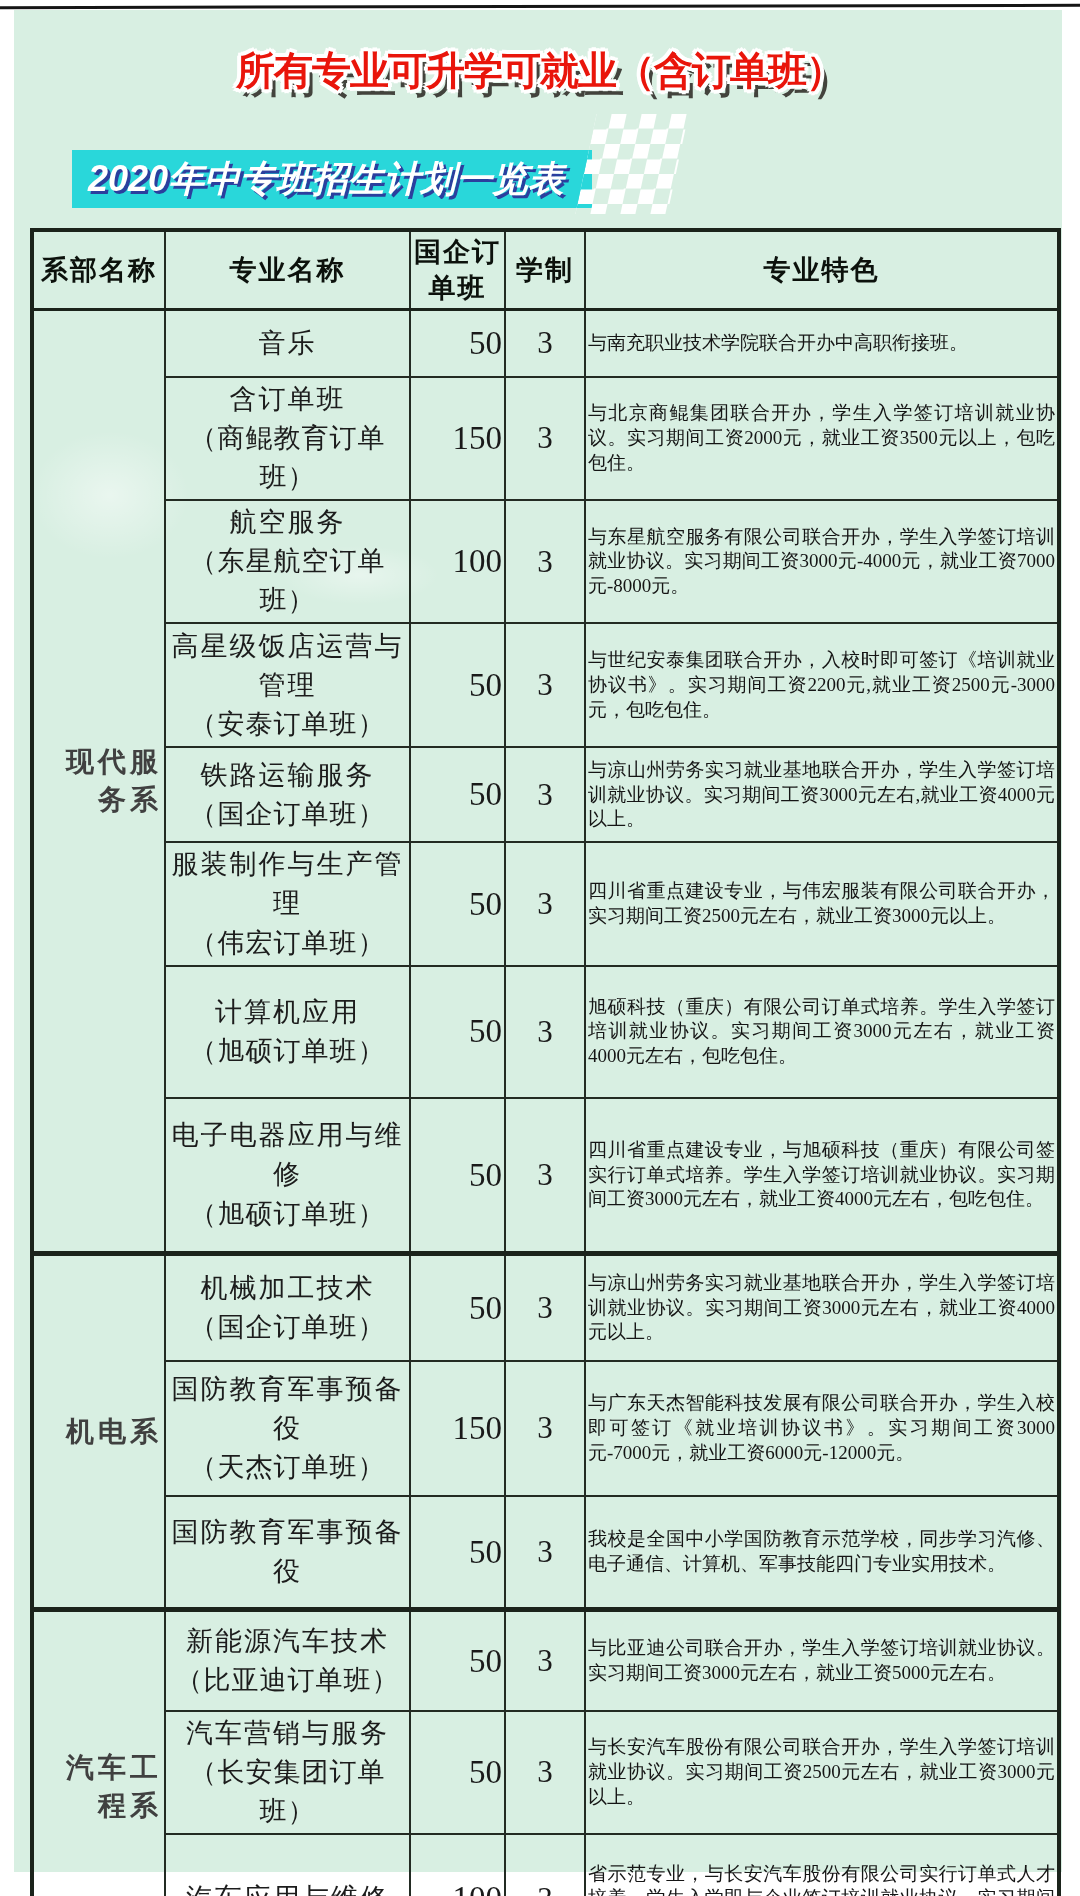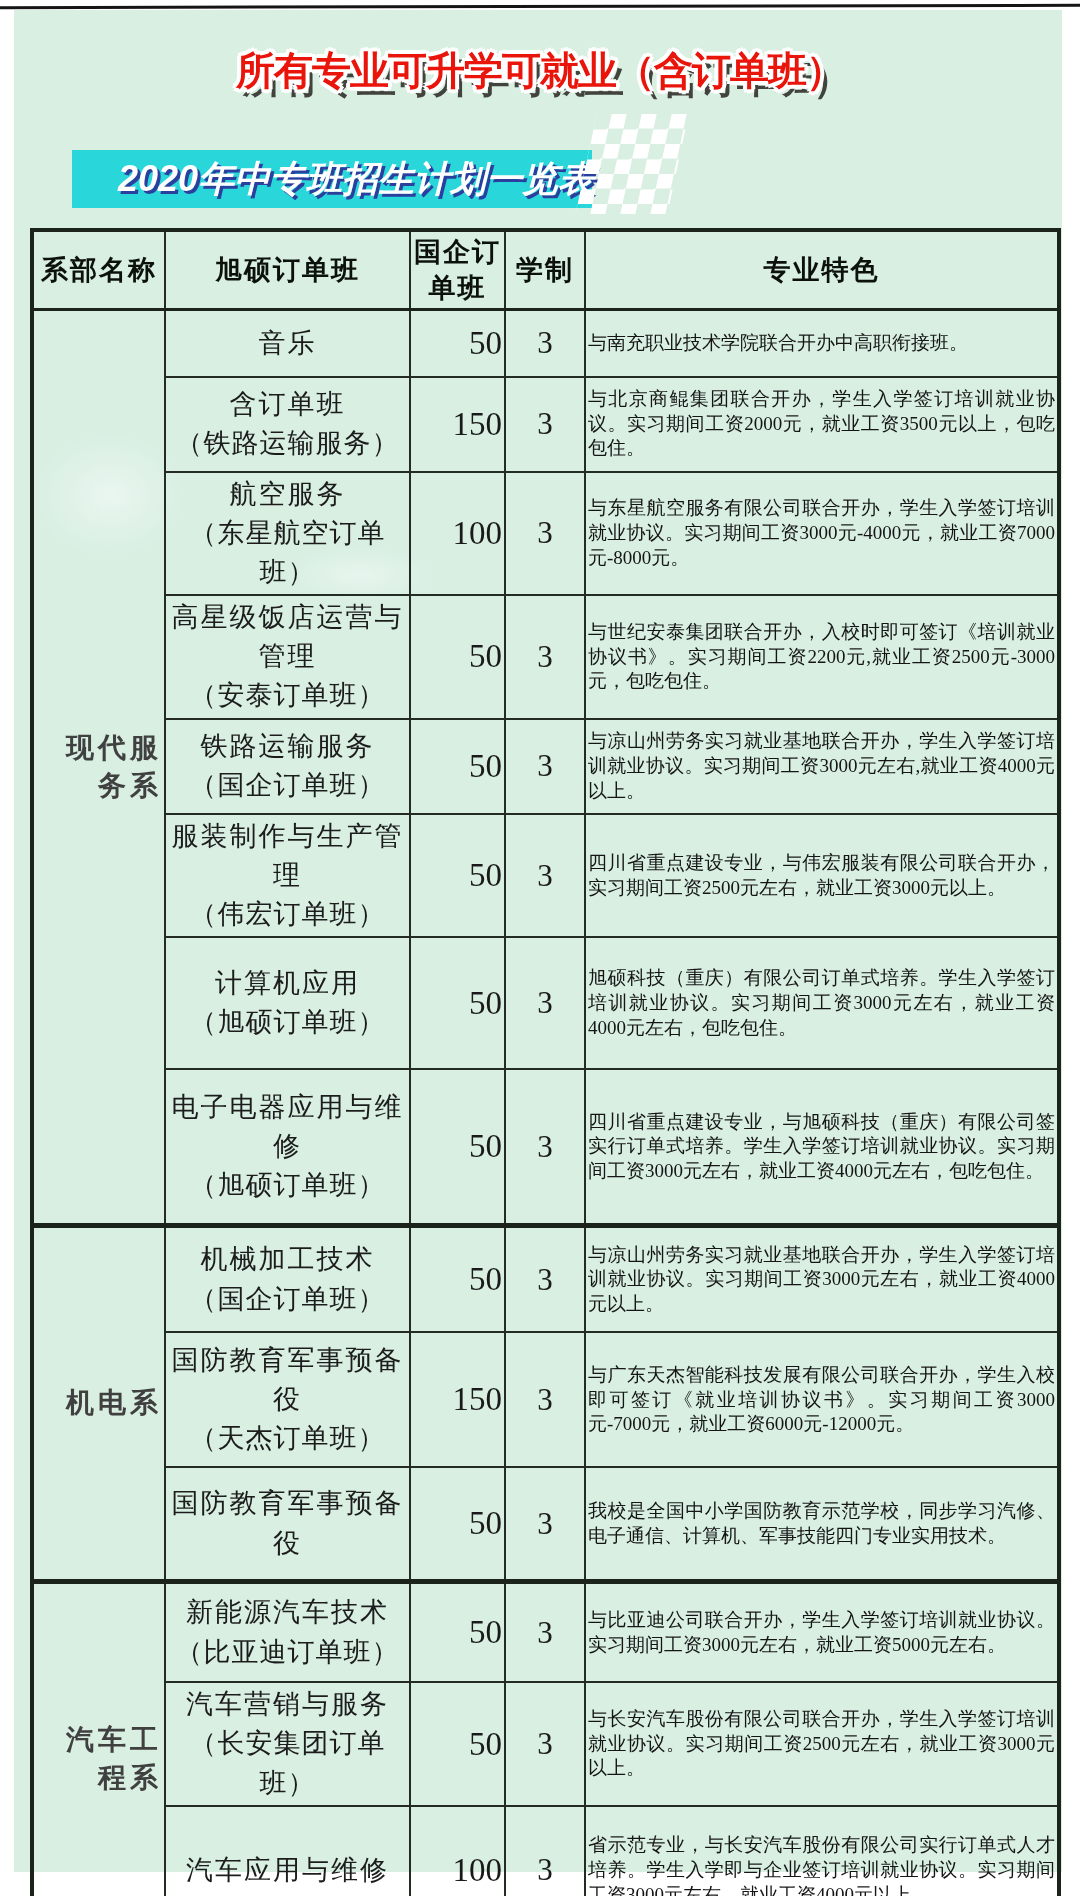--- a/index.html
+++ b/index.html
@@ -20,21 +20,21 @@
     text-shadow:
       -3px -3px 0 #fff, 3px -3px 0 #fff, -3px 3px 0 #fff, 3px 3px 0 #fff,
       -4px 0 0 #fff, 4px 0 0 #fff, 0 -4px 0 #fff, 0 4px 0 #fff,
       7px 8px 0 #43433d;
   }
   .banner{
     position:absolute;left:72px;top:150px;width:520px;height:58px;
     background:#29d7da;
   }
   .banner-text{
-    display:block;line-height:58px;padding-left:46px;
+    display:block;line-height:58px;padding-left:16px;
     font-family:"Liberation Sans",sans-serif;font-style:italic;font-weight:bold;font-size:36px;
     color:#ffffff;text-shadow:3px 3px 0 #2b3f9e;white-space:nowrap;
   }
   .checker{
     position:absolute;left:586px;top:114px;width:92px;height:100px;
     transform:skewX(-12deg);
     background-image:conic-gradient(#ffffff 0 25%, rgba(255,255,255,0) 0 50%, #ffffff 0 75%, rgba(255,255,255,0) 0);
     background-size:30px 30px;
   }
 
@@ -82,41 +82,41 @@
   <colgroup>
     <col style="width:133px">
       <col style="width:245px">
       <col style="width:95px">
       <col style="width:80px">
       <col style="width:474px">
   </colgroup>
   <tbody>
       <tr class="head" style="height:55px">
     <th>系部名称</th>
-    <th>旭硕订单班</th>
+    <th>专业名称</th>
     <th>国企订单班</th>
     <th>学制</th>
     <th>专业特色</th>
   </tr>
 
   <tr style="height:67px">
     <td class="dept" rowspan="8">现代服务系</td>
     <td class="major">
       <div class="mname">音乐</div>
       <div class="msub"></div>
     </td>
     <td class="plan-num">50</td>
     <td class="years">3</td>
     <td class="feature">与南充职业技术学院联合开办中高职衔接班。</td>
   </tr>
 
   <tr style="height:95px">
     <td class="major">
       <div class="mname">含订单班</div>
-      <div class="msub">（铁路运输服务）</div>
+      <div class="msub">（商鲲教育订单班）</div>
     </td>
     <td class="plan-num">150</td>
     <td class="years">3</td>
     <td class="feature">与北京商鲲集团联合开办，学生入学签订培训就业协议。实习期间工资2000元，就业工资3500元以上，包吃包住。</td>
   </tr>
 
   <tr style="height:118px">
     <td class="major">
       <div class="mname">航空服务</div>
       <div class="msub">（东星航空订单班）</div>

